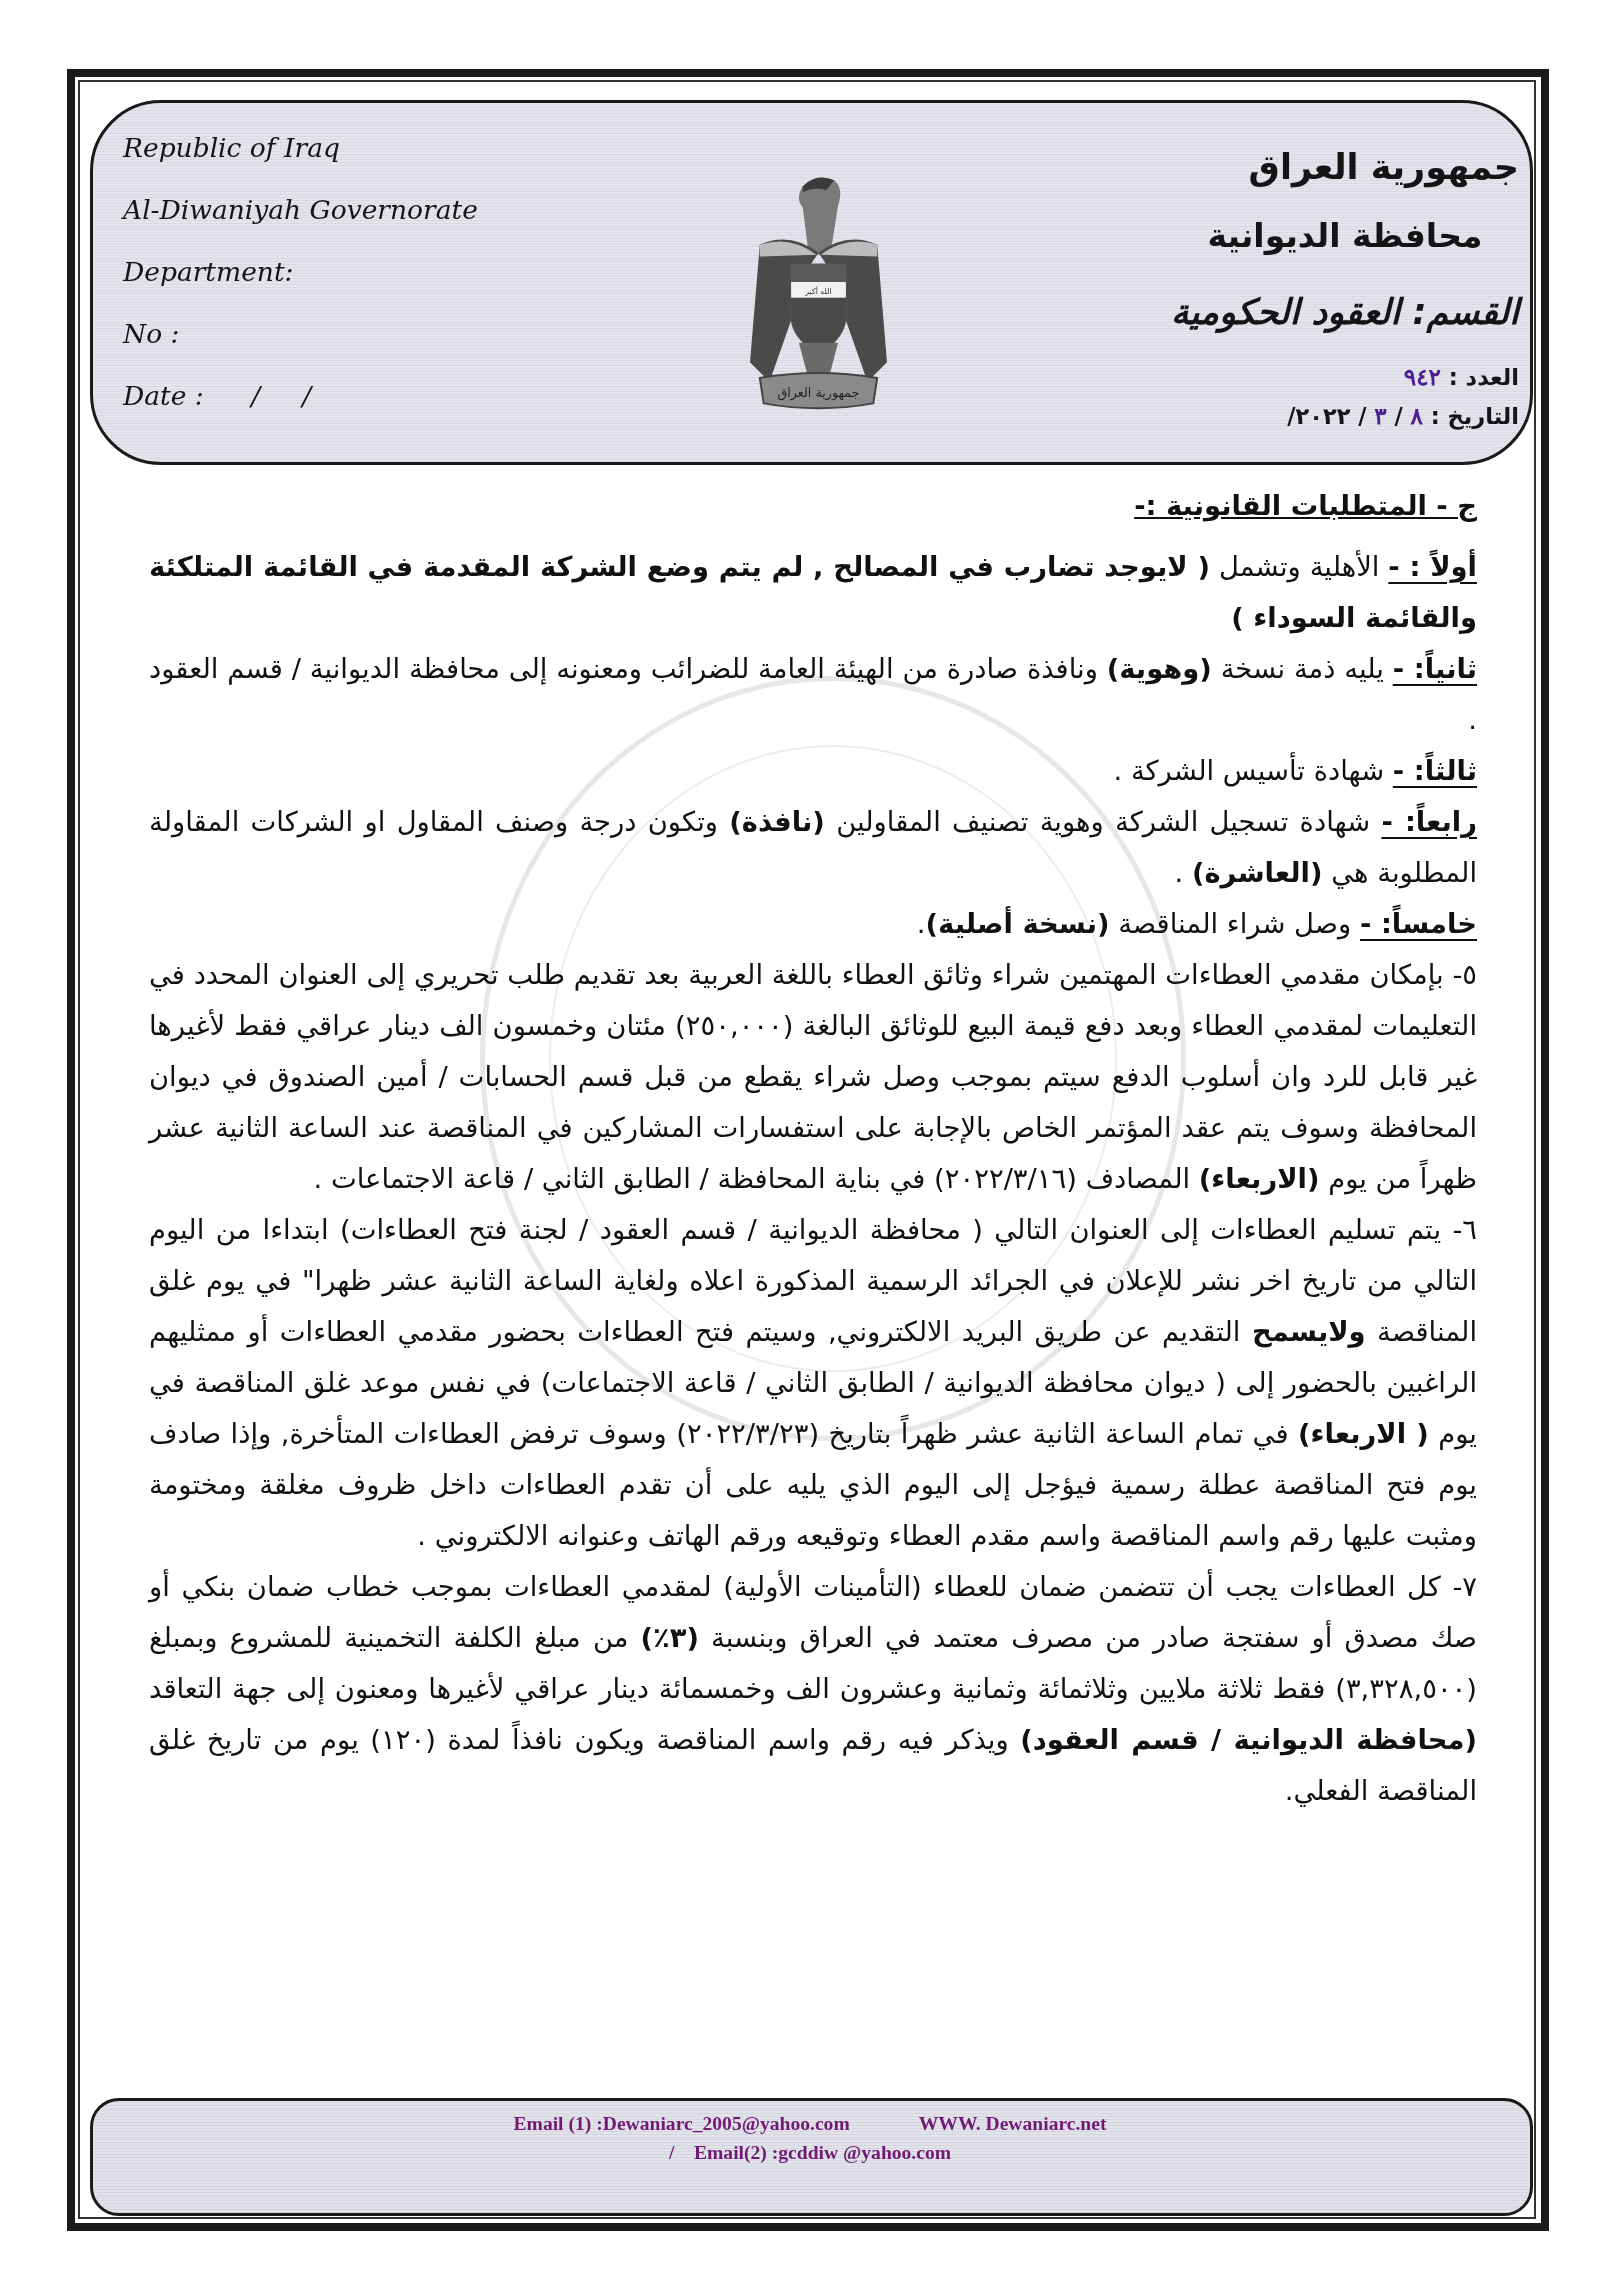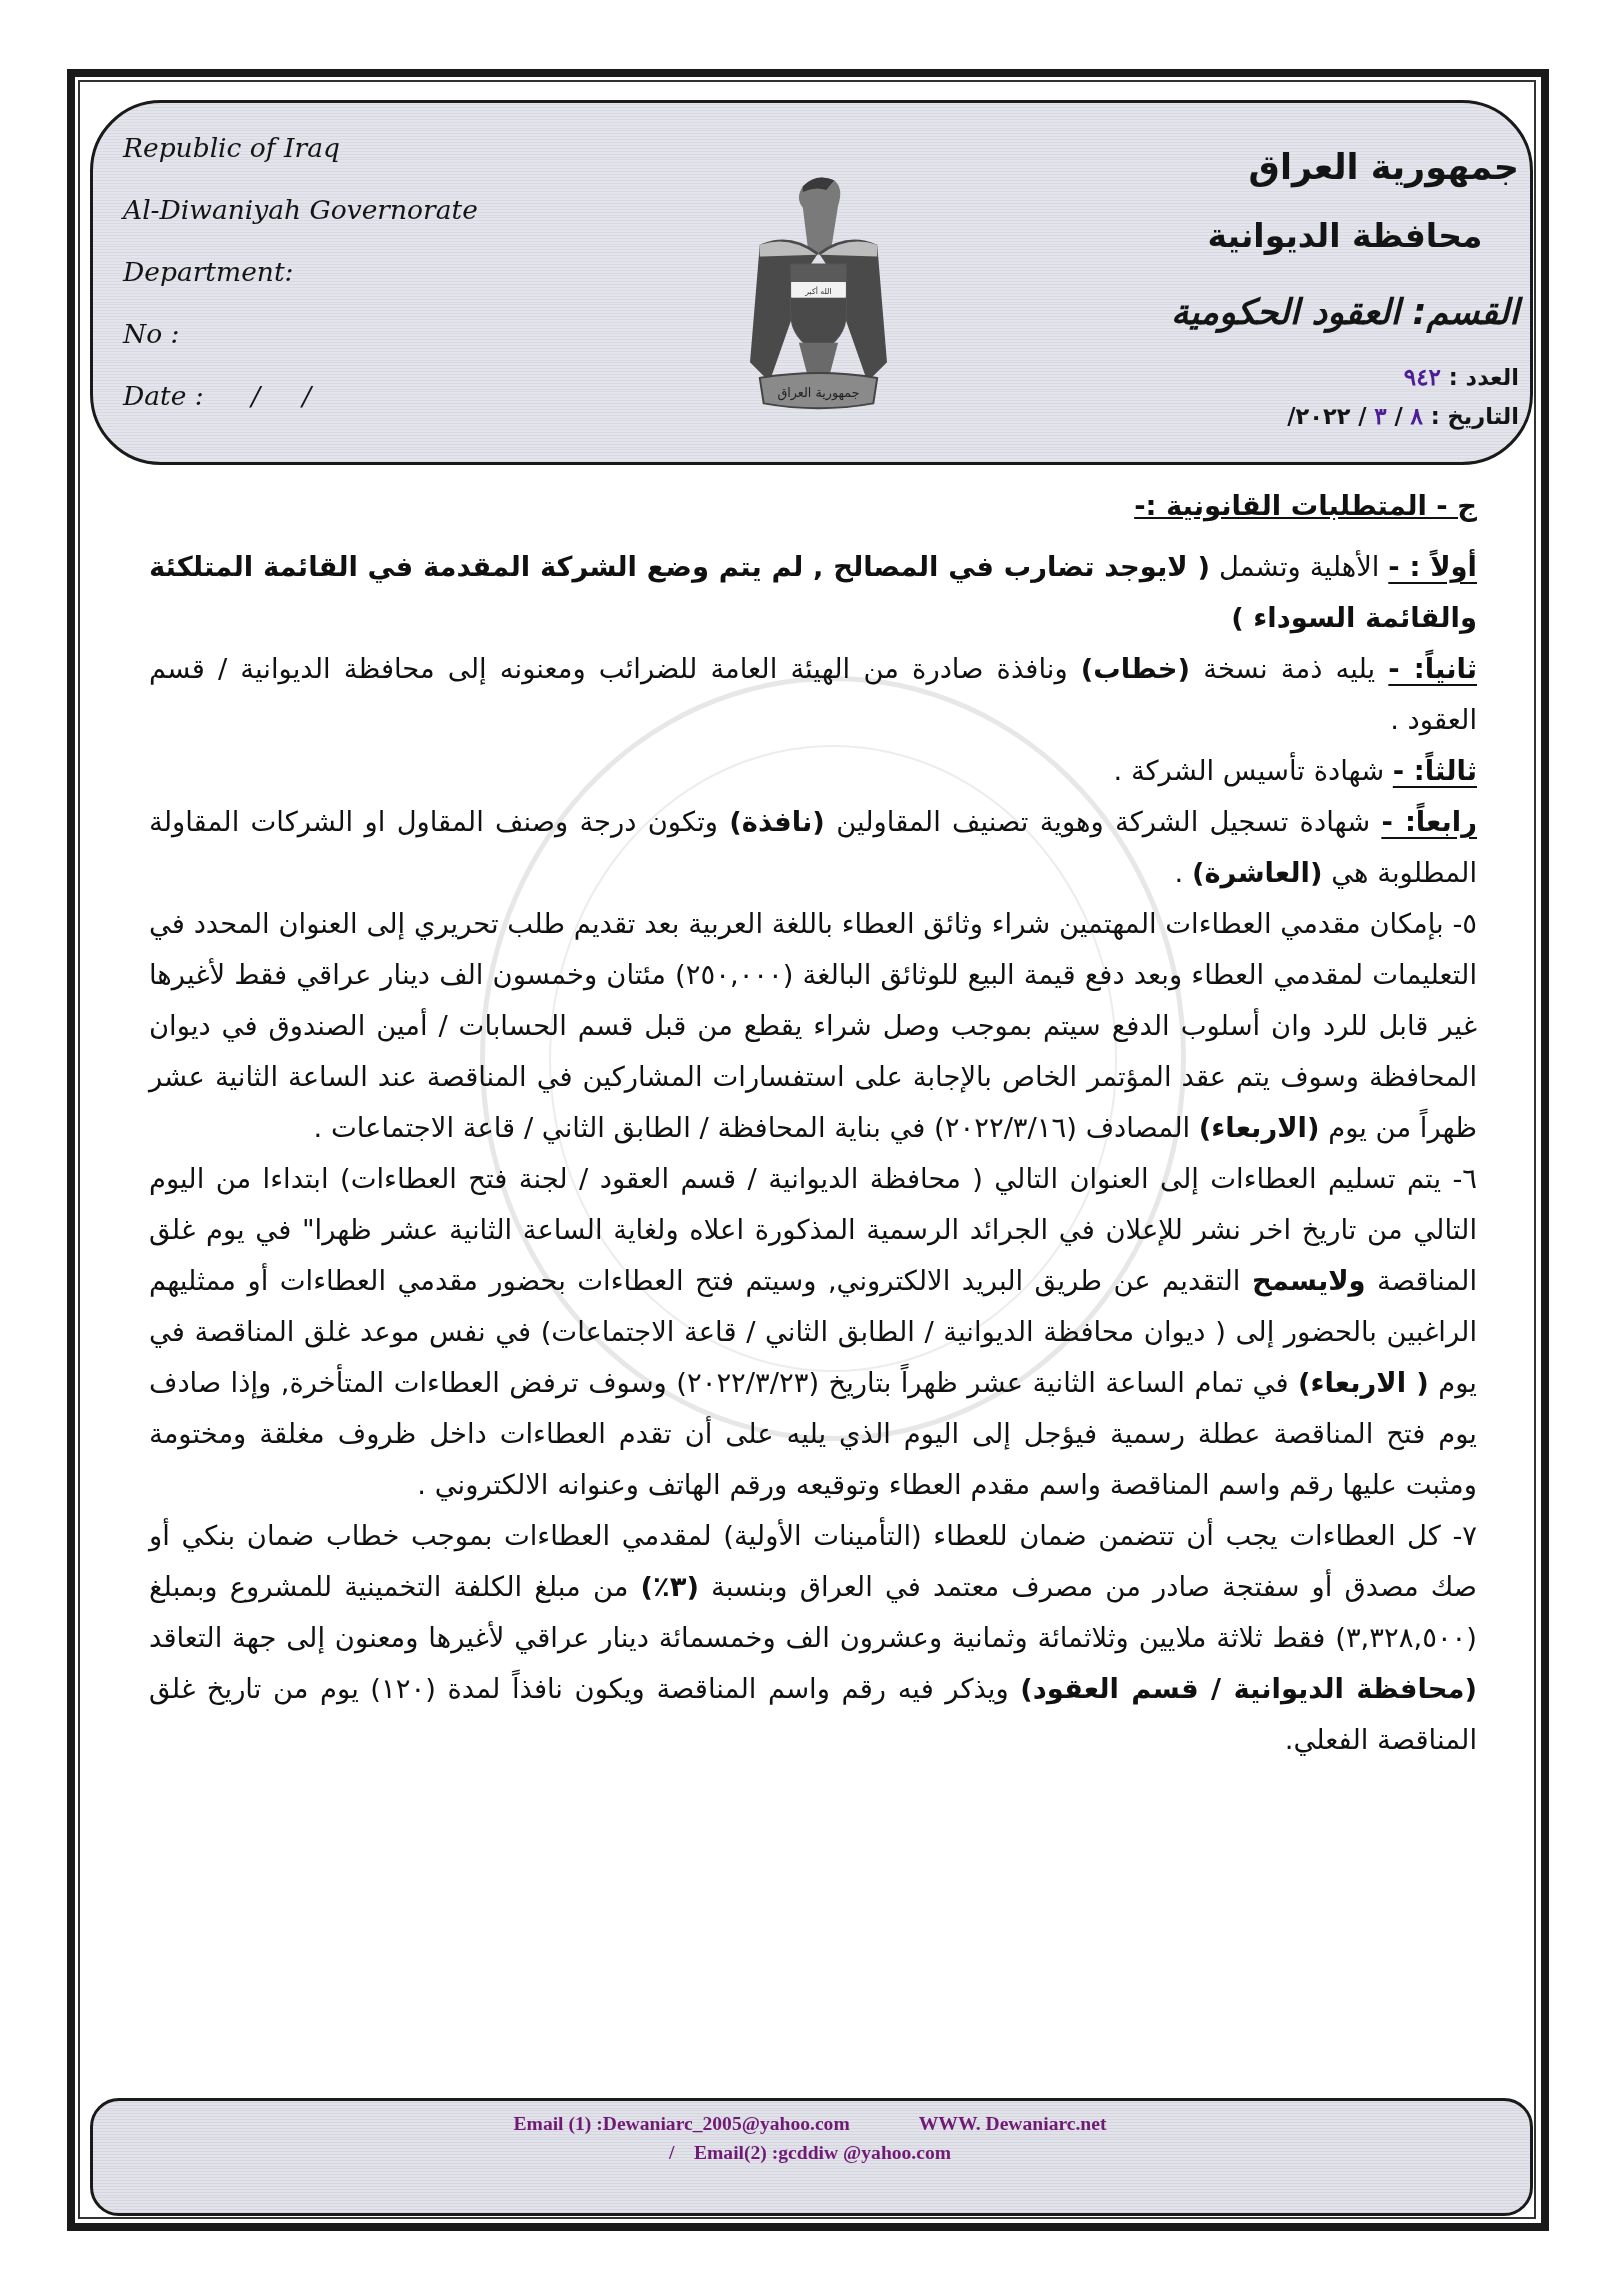--- a/index.html
+++ b/index.html
@@ -111,31 +111,34 @@
 <div class="stamp-inner"></div>
 
 <div class="body-text">
   <p class="title">ج - المتطلبات القانونية :-</p>
 
   <p>
     <span class="lead">أولاً : -</span><span> الأهلية وتشمل </span><b>( لايوجد تضارب في المصالح , لم يتم وضع الشركة المقدمة في القائمة المتلكئة والقائمة السوداء )</b>
   </p>
 
   <p>
-    <span class="lead">ثانياً: -</span><span> يليه ذمة نسخة </span><b>(خطاب)</b><span> ونافذة صادرة من الهيئة العامة للضرائب ومعنونه إلى محافظة الديوانية / قسم العقود .</span>
+    <span class="lead">ثانياً: -</span><span> يليه ذمة نسخة </span><b>(وهوية)</b><span> ونافذة صادرة من الهيئة العامة للضرائب ومعنونه إلى محافظة الديوانية / قسم العقود .</span>
   </p>
 
   <p>
     <span class="lead">ثالثاً: -</span><span> شهادة تأسيس الشركة .</span>
   </p>
 
   <p>
     <span class="lead">رابعاً: -</span><span> شهادة تسجيل الشركة وهوية تصنيف المقاولين </span><b>(نافذة)</b><span> وتكون درجة وصنف المقاول او الشركات المقاولة المطلوبة هي </span><b>(العاشرة)</b><span> .</span>
   </p>
 
+  <p>
+    <span class="lead">خامساً: -</span><span> وصل شراء المناقصة </span><b>(نسخة أصلية)</b><span>.</span>
+  </p>
 
   <p>
     <span>٥- بإمكان مقدمي العطاءات المهتمين شراء وثائق العطاء باللغة العربية بعد تقديم طلب تحريري إلى العنوان المحدد في التعليمات لمقدمي العطاء وبعد دفع قيمة البيع للوثائق البالغة (٢٥٠,٠٠٠) مئتان وخمسون الف دينار عراقي فقط لأغيرها غير قابل للرد وان أسلوب الدفع سيتم بموجب وصل شراء يقطع من قبل قسم الحسابات / أمين الصندوق في ديوان المحافظة وسوف يتم عقد المؤتمر الخاص بالإجابة على استفسارات المشاركين في المناقصة عند الساعة الثانية عشر ظهراً من يوم </span><b>(الاربعاء)</b><span> المصادف (٢٠٢٢/٣/١٦) في بناية المحافظة / الطابق الثاني / قاعة الاجتماعات .</span>
   </p>
 
   <p>
     <span>٦- يتم تسليم العطاءات إلى العنوان التالي ( محافظة الديوانية / قسم العقود / لجنة فتح العطاءات) ابتداءا من اليوم التالي من تاريخ اخر نشر للإعلان في الجرائد الرسمية المذكورة اعلاه ولغاية الساعة الثانية عشر ظهرا" في يوم غلق المناقصة </span><b>ولايسمح</b><span> التقديم عن طريق البريد الالكتروني, وسيتم فتح العطاءات بحضور مقدمي العطاءات أو ممثليهم الراغبين بالحضور إلى ( ديوان محافظة الديوانية / الطابق الثاني / قاعة الاجتماعات) في نفس موعد غلق المناقصة في يوم </span><b>( الاربعاء)</b><span> في تمام الساعة الثانية عشر ظهراً بتاريخ (٢٠٢٢/٣/٢٣) وسوف ترفض العطاءات المتأخرة, وإذا صادف يوم فتح المناقصة عطلة رسمية فيؤجل إلى اليوم الذي يليه على أن تقدم العطاءات داخل ظروف مغلقة ومختومة ومثبت عليها رقم واسم المناقصة واسم مقدم العطاء وتوقيعه ورقم الهاتف وعنوانه الالكتروني .</span>
   </p>
 
   <p>

